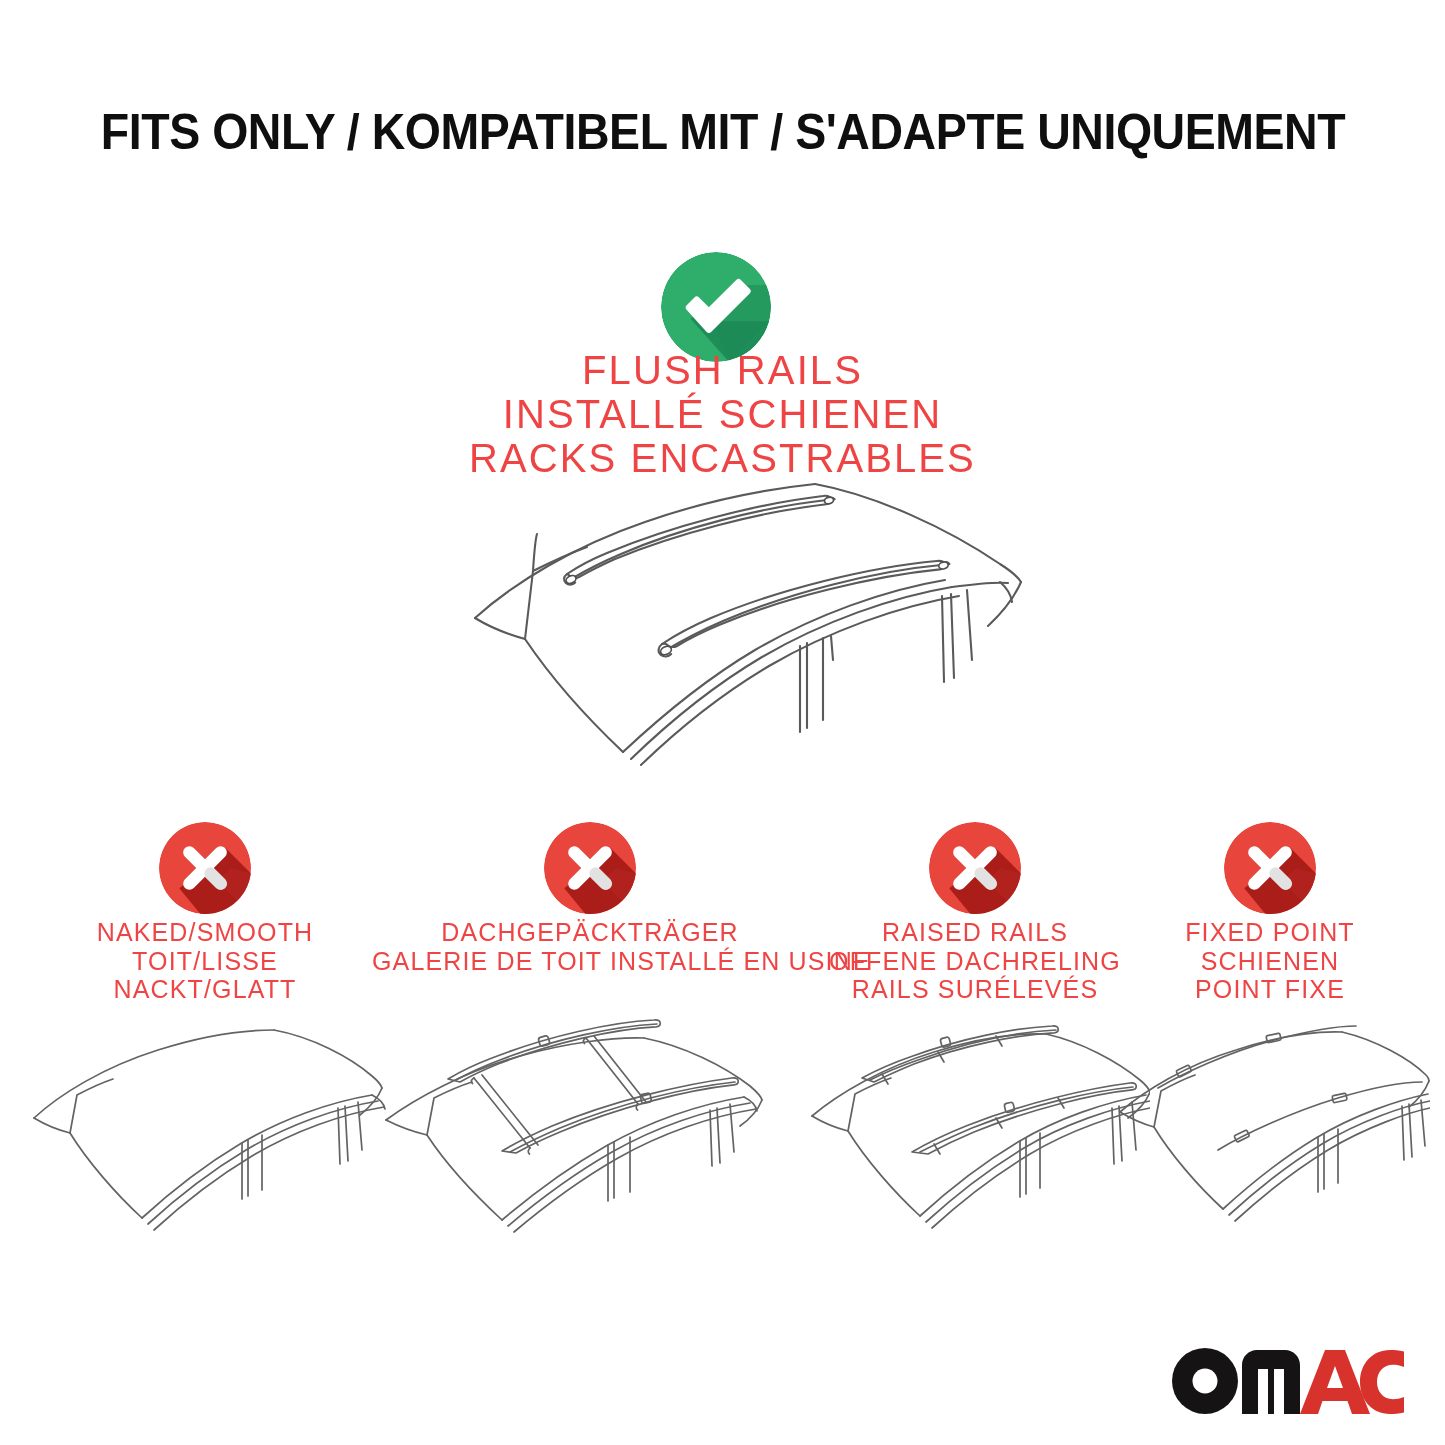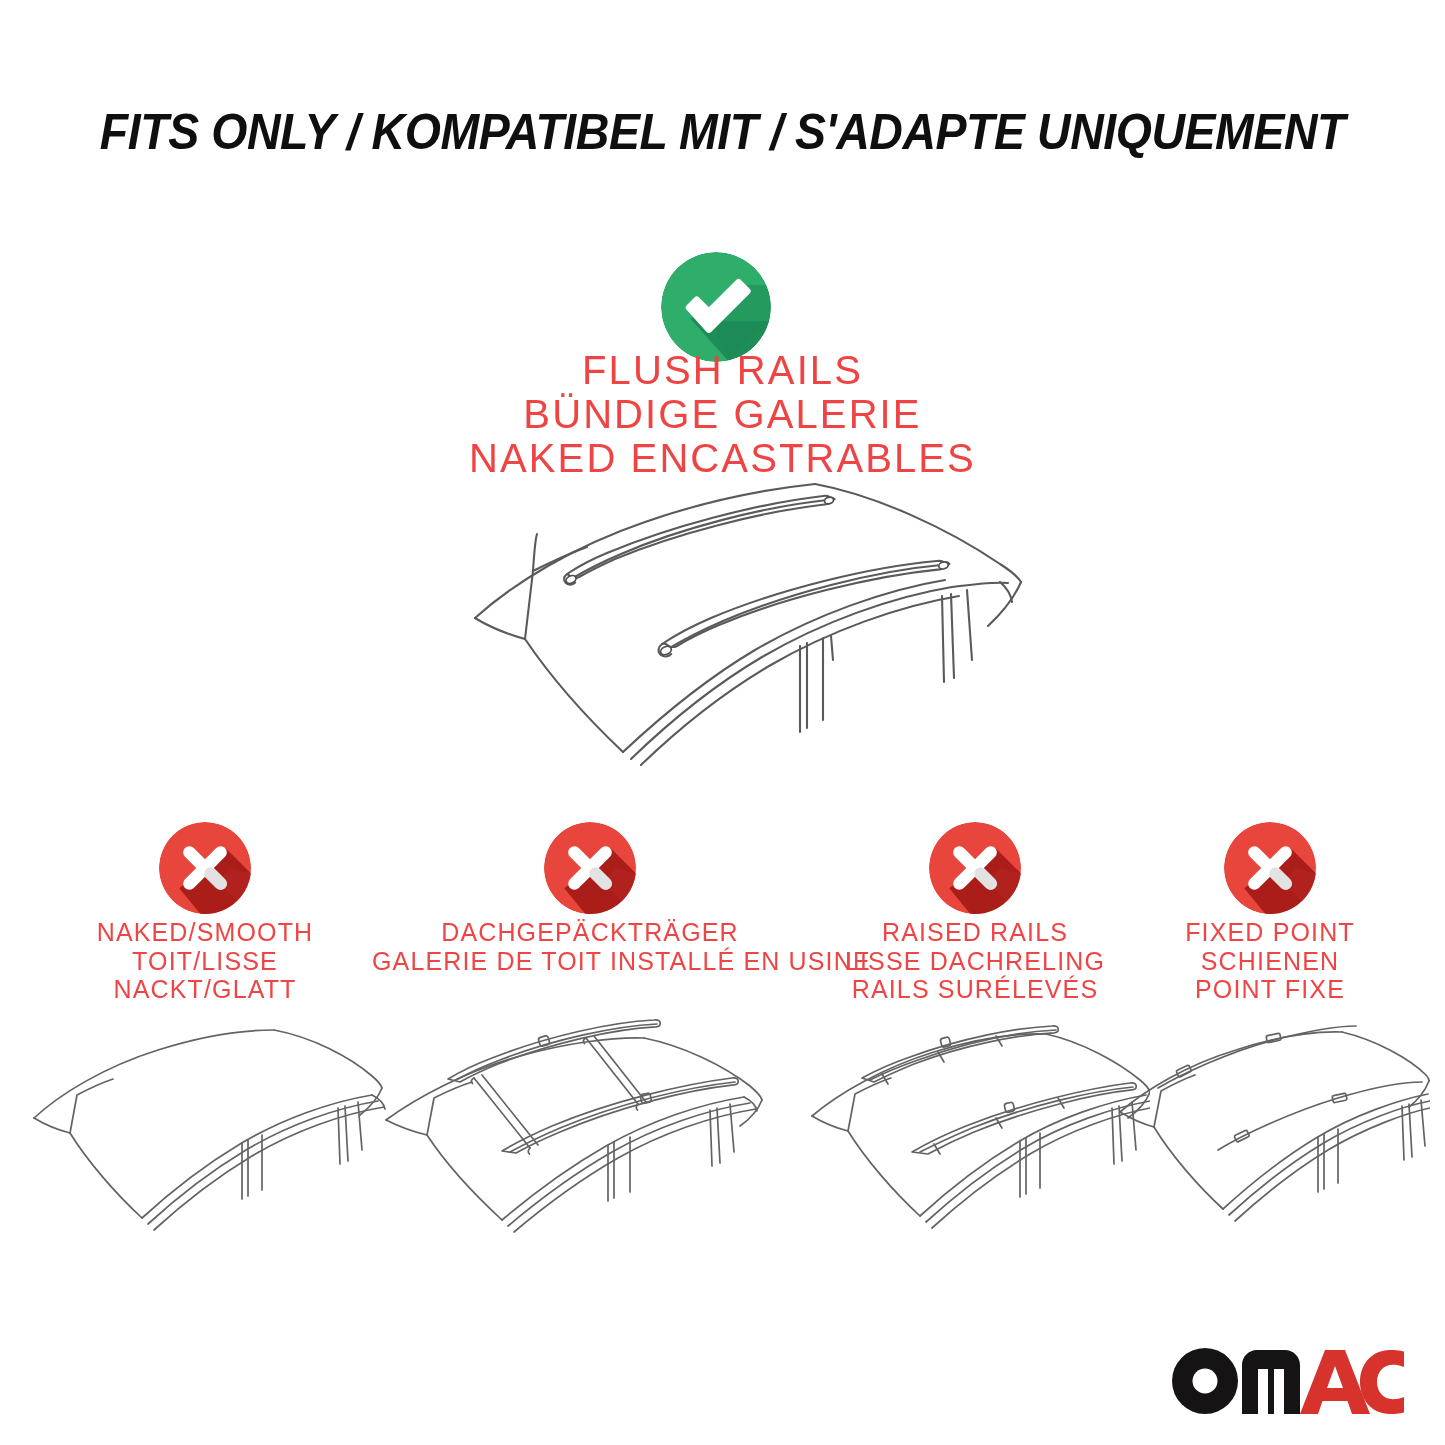--- a/index.html
+++ b/index.html
@@ -9,21 +9,20 @@
     font-family:"Liberation Sans",sans-serif;
     overflow:hidden;position:relative;
     -webkit-font-smoothing:antialiased;
   }
   .stage{position:relative;width:1445px;height:1445px;}
 
   
   .title-bar{
     position:absolute;left:0;top:104px;width:1445px;
     text-align:center;
-    font-style:italic;
   }
   .title-text{
     display:inline-block;
     font-family:"Liberation Sans Narrow","Liberation Sans",sans-serif;
     font-weight:700;
     font-size:50px;
     line-height:56px;
     letter-spacing:-0.5px;
     color:#100f0f;
     transform:scaleX(0.93);
@@ -111,22 +110,22 @@
         <path d="M36 52 L47 63 L100 63 L100 100 L62 100 L27 61 Z" fill="#1D8A56" opacity="0.92"></path>
         <path d="M72 30 L100 30 L100 62 L62 99 L47 63 Z" fill="#1D8A56" opacity="0.55"></path>
 
         <path d="M25.5 50.5 L32.5 43.5 L43.5 54.5 L70.5 27.5 L78.5 35.5 L43.5 70.5 Z" fill="#ffffff" stroke="#ffffff" stroke-width="6" stroke-linejoin="round" stroke-linecap="round"></path>
       </g>
     </svg>
   </div>
 
   <div class="ok-caption">
     <div class="cap-line">FLUSH RAILS</div>
-    <div class="cap-line">BÜNDIGE GALERIE</div>
-    <div class="cap-line">NAKED ENCASTRABLES</div>
+    <div class="cap-line">INSTALLÉ SCHIENEN</div>
+    <div class="cap-line">RACKS ENCASTRABLES</div>
   </div>
 
   <div class="roof-hero">
     <svg viewBox="0 0 580 300" aria-hidden="true">
       <g fill="none" stroke="#5a5a5a" stroke-width="2.1" stroke-linecap="round" stroke-linejoin="round">
 
         <path d="M20 148 C60 112 120 76 190 52 C250 31 312 19 360 14"></path>
         <path d="M360 14 C420 25 492 58 545 94 C556 101 563 107 566 112"></path>
         <path d="M566 112 C560 126 548 142 533 156"></path>
         <path d="M20 148 C33 156 52 164 70 169"></path>
@@ -313,21 +312,21 @@
             <g stroke="#ffffff" stroke-width="13.5" stroke-linecap="round">
               <line x1="33" y1="33" x2="67" y2="67"></line>
               <line x1="67" y1="33" x2="33" y2="67"></line>
             </g>
             <line x1="56" y1="56" x2="67" y2="67" stroke="#E2E2E2" stroke-width="13.5" stroke-linecap="round"></line>
           </g>
         </svg>
       </div>
       <div class="col-caption">
         <div class="cap-line">RAISED RAILS</div>
-        <div class="cap-line">LISSE DACHRELING</div>
+        <div class="cap-line">OFFENE DACHRELING</div>
         <div class="cap-line">RAILS SURÉLEVÉS</div>
       </div>
       <div class="col-roof" style="top:190px;height:222px;">
         <svg viewBox="0 0 350 222" aria-hidden="true">
           <g fill="none" stroke="#636363" stroke-width="1.7" stroke-linecap="round" stroke-linejoin="round">
             <path d="M12 104 C38 82 82 56 134 40 C176 27 216 21 246 22"></path>
             <path d="M246 22 C282 30 318 50 340 68 C346 73 349 77 350 80"></path>
             <path d="M350 80 C346 90 338 99 328 106"></path>
             <path d="M12 104 C22 110 36 116 48 119"></path>
             <path d="M48 119 L55 82 C55 82 76 71 91 66"></path>

